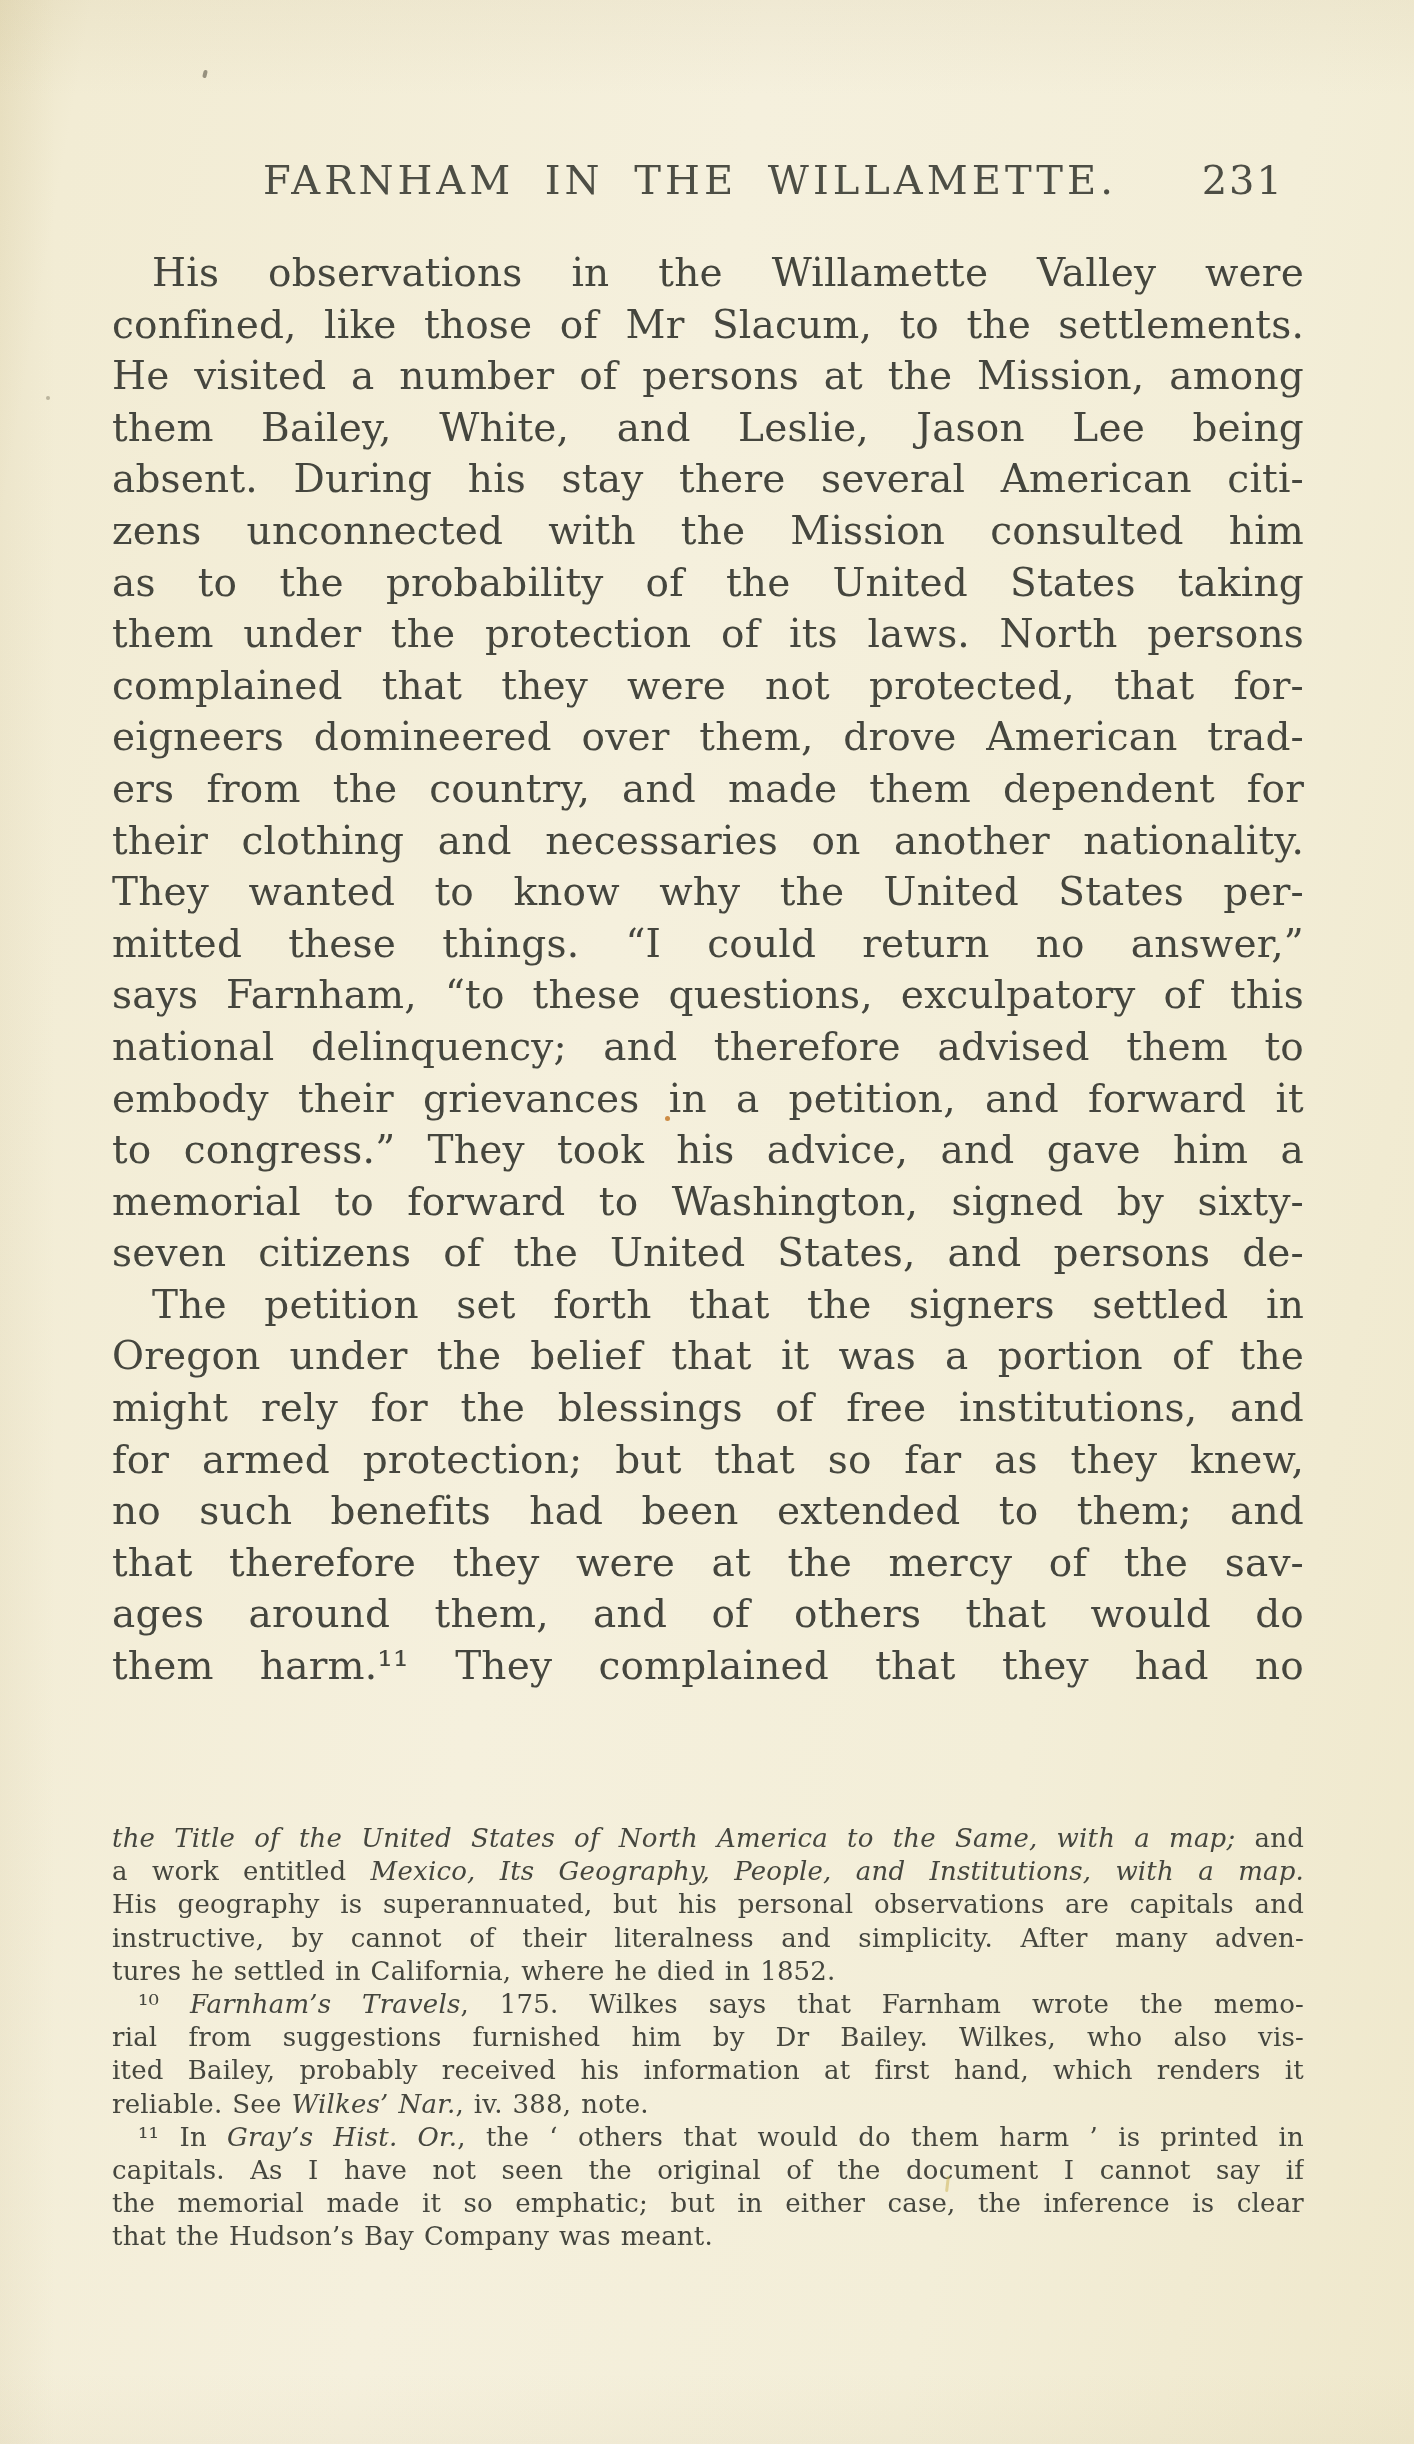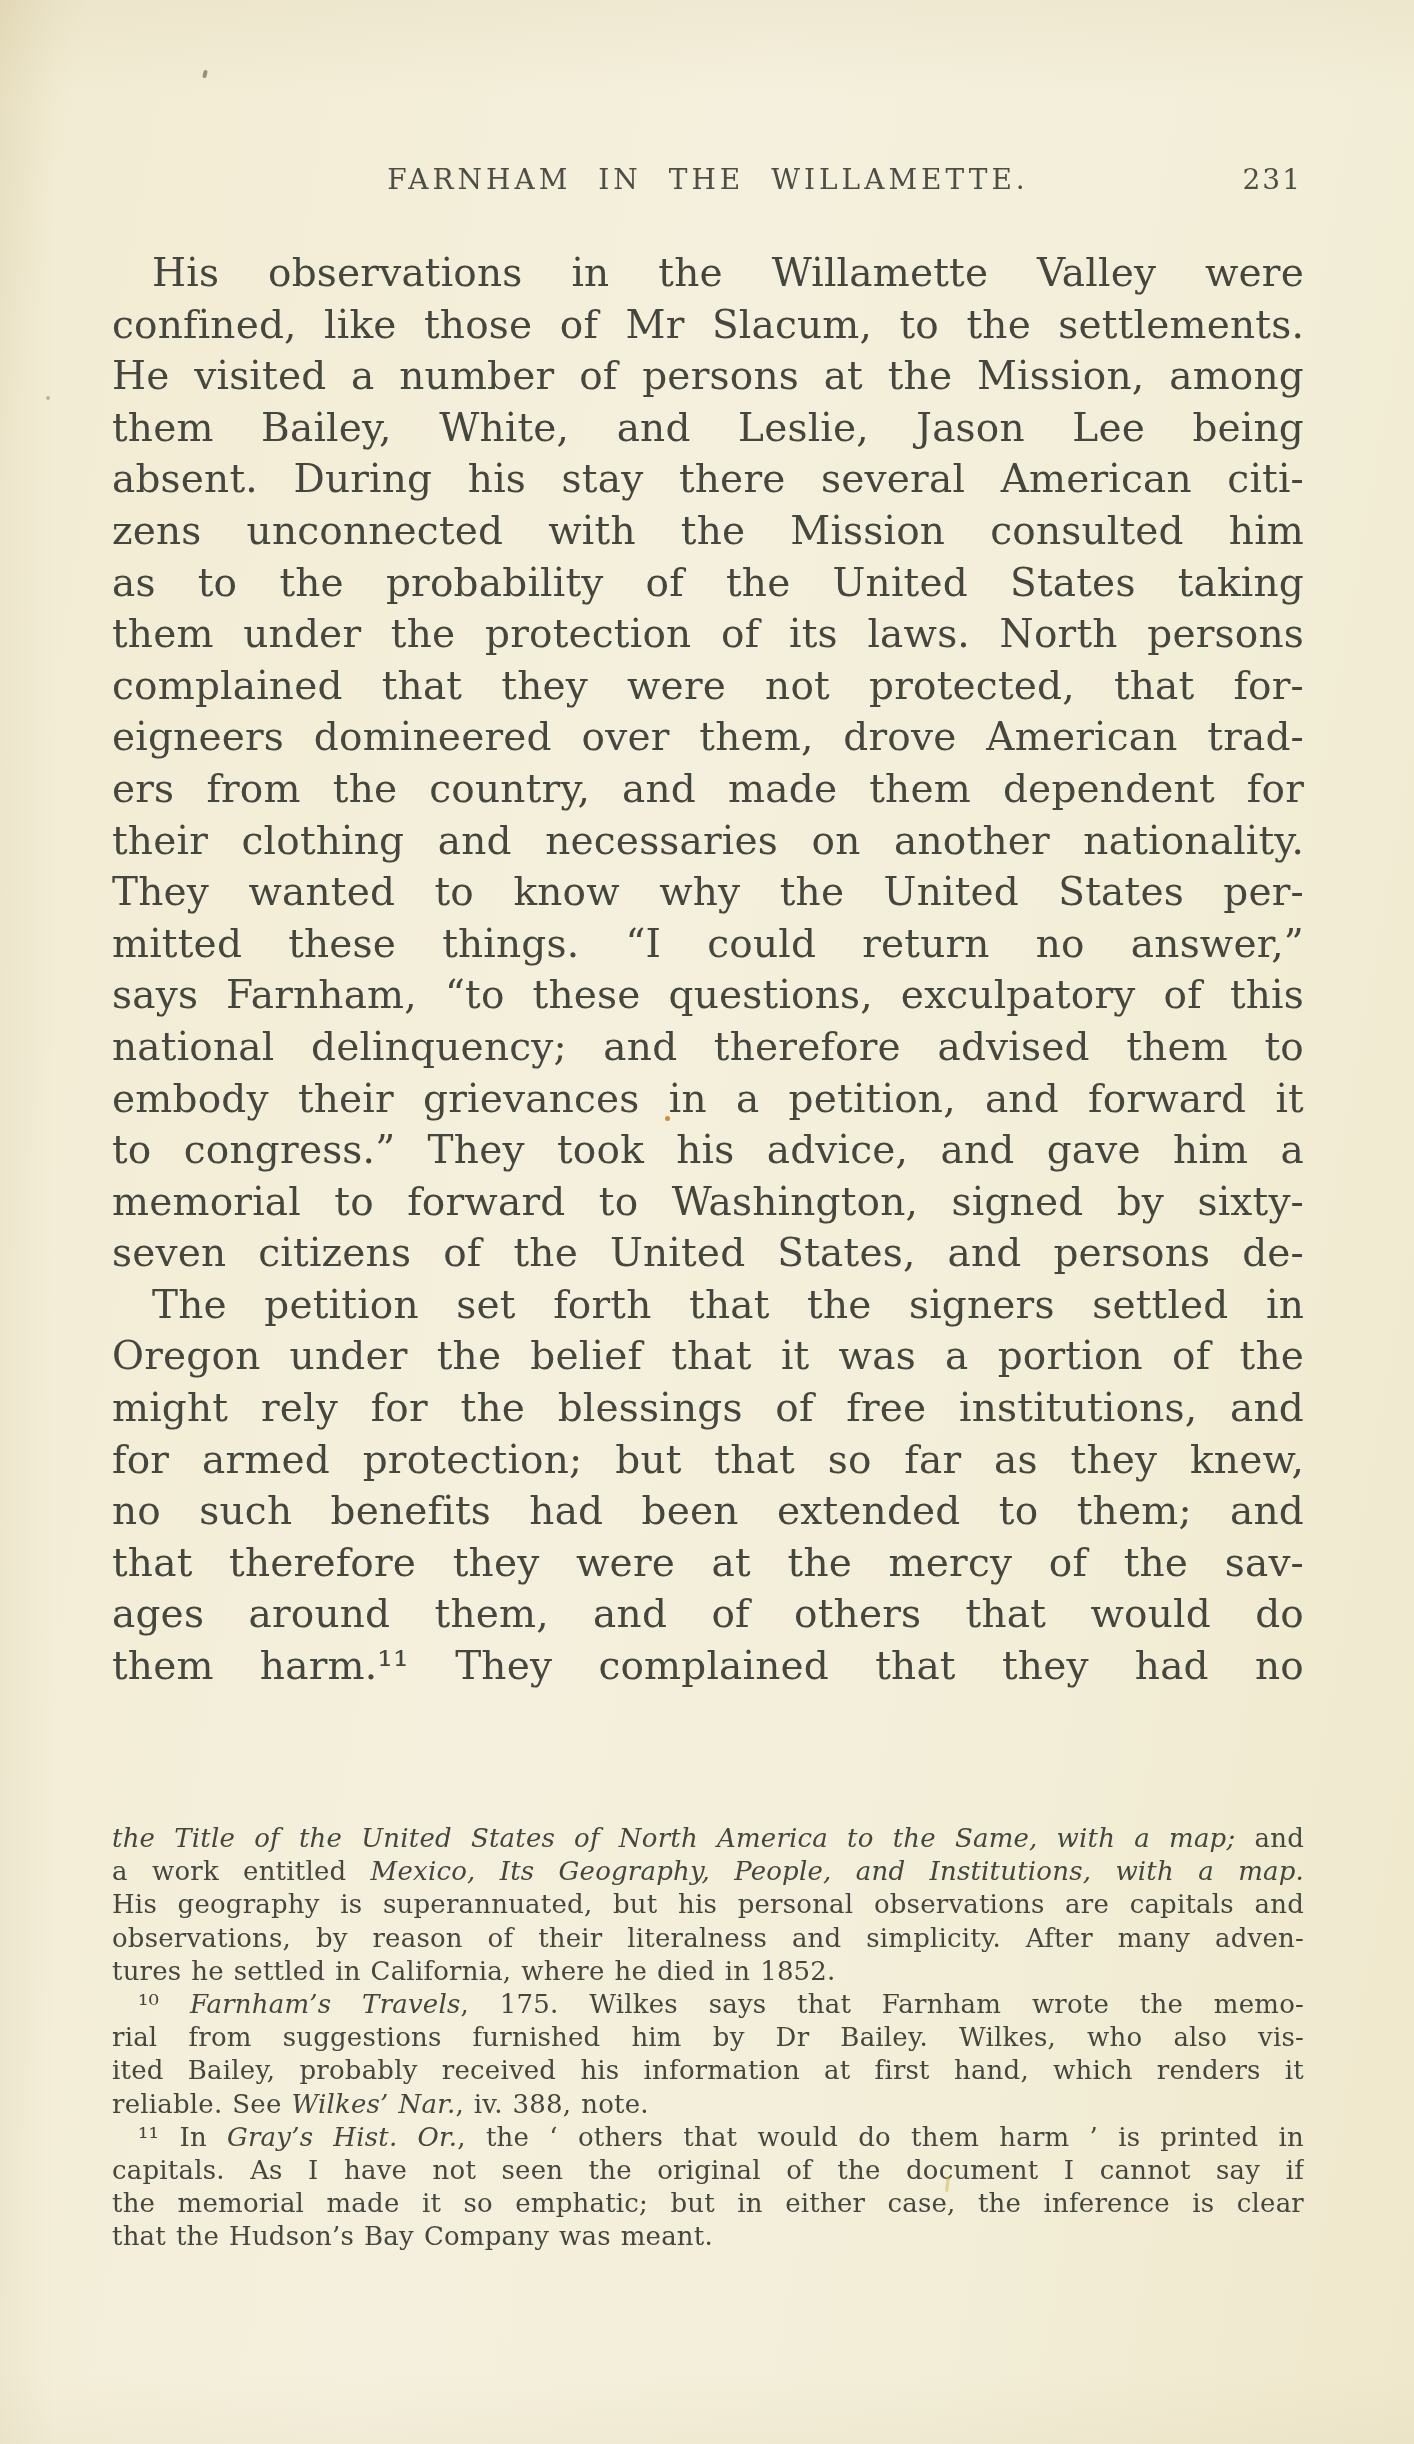--- a/index.html
+++ b/index.html
@@ -22,24 +22,24 @@
     inset: 0;
     pointer-events: none;
     background:
       linear-gradient(180deg, rgba(188,170,122,0.10), rgba(255,255,255,0) 95px),
       linear-gradient(0deg, rgba(188,170,122,0.07), rgba(255,255,255,0) 70px),
       linear-gradient(90deg, rgba(188,170,122,0.10), rgba(255,255,255,0) 55px);
   }
   .running {
     position: absolute;
     top: 160px;
-    left: 112px;
+    left: 94px;
     width: 1192px;
     text-align: center;
-    font-size: 28px;
+    font-size: 40px;
     line-height: 40px;
     letter-spacing: 4px;
     word-spacing: 14px;
     color: #4d4e45;
   }
   .page-num {
     position: absolute;
     right: 2px;
     top: 0;
     letter-spacing: 2px;
@@ -131,21 +131,21 @@
         <div class="line just">ages around them, and of others that would do</div>
         <div class="line just">them harm.¹¹ They complained that they had no</div>
       </div>
   </main>
 
   <section class="footnotes">
     <div class="para fn-para">
         <div class="line just"><span class="i">the Title of the United States of North America to the Same, with a map;</span><span> and</span></div>
         <div class="line just"><span>a work entitled </span><span class="i">Mexico, Its Geography, People, and Institutions, with a map.</span></div>
         <div class="line just">His geography is superannuated, but his personal observations are capitals and</div>
-        <div class="line just">observations, by reason of their literalness and simplicity. After many adven-</div>
+        <div class="line just">instructive, by cannot of their literalness and simplicity. After many adven-</div>
         <div class="line">tures he settled in California, where he died in 1852.</div>
       </div>
     <div class="para fn-para indent">
         <div class="line just"><span>¹⁰ </span><span class="i">Farnham’s Travels</span><span>, 175. Wilkes says that Farnham wrote the memo-</span></div>
         <div class="line just">rial from suggestions furnished him by Dr Bailey. Wilkes, who also vis-</div>
         <div class="line just">ited Bailey, probably received his information at first hand, which renders it</div>
         <div class="line"><span>reliable. See </span><span class="i">Wilkes’ Nar.</span><span>, iv. 388, note.</span></div>
       </div>
     <div class="para fn-para indent">
         <div class="line just"><span>¹¹ In </span><span class="i">Gray’s Hist. Or.</span><span>, the ‘ others that would do them harm ’ is printed in</span></div>

